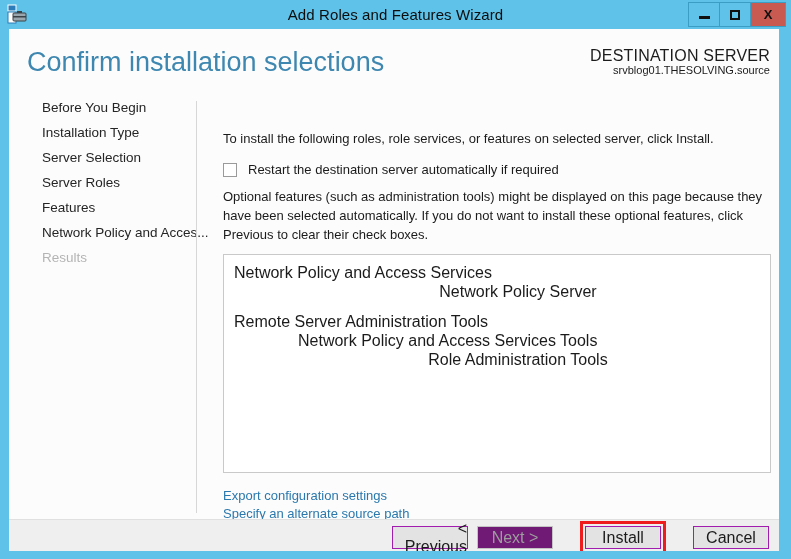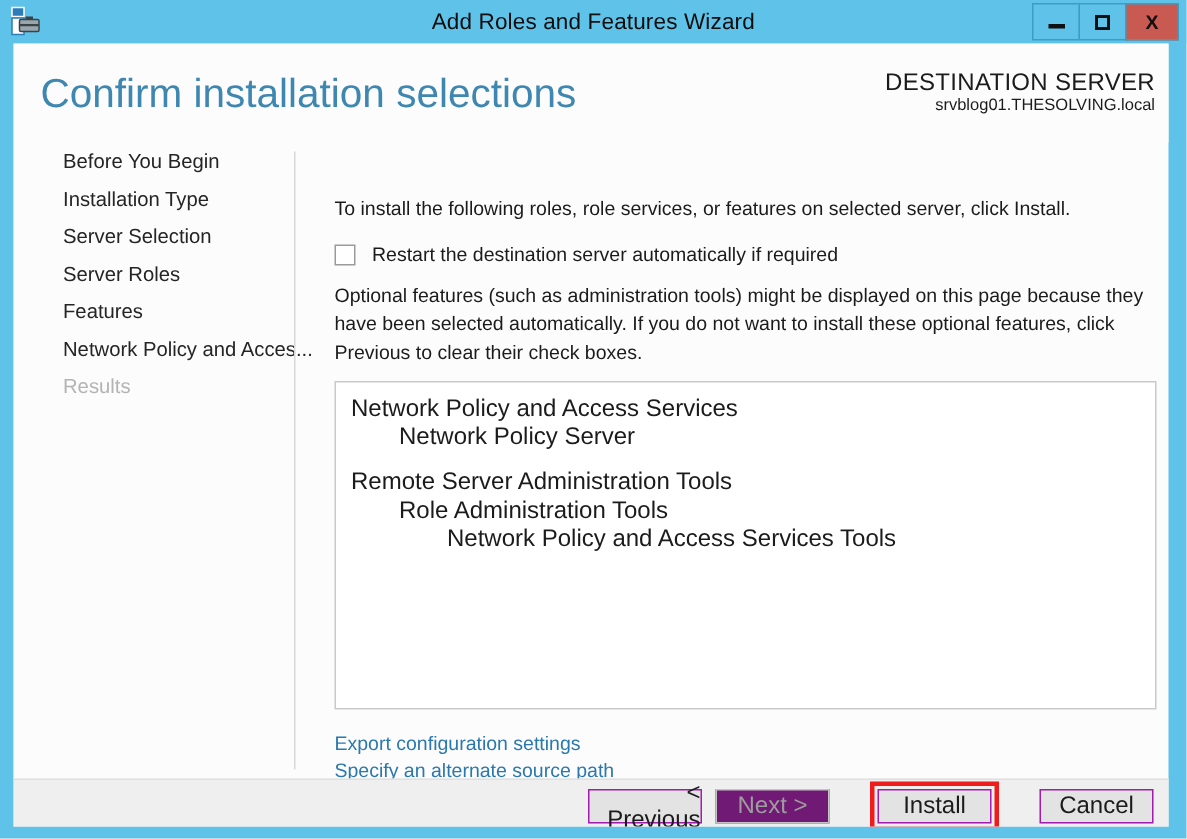--- a/index.html
+++ b/index.html
@@ -227,21 +227,21 @@
     padding: 8px 0 0 0;
     overflow: hidden;
   }
   .tree-row {
     font-size: 16px;
     color: #1b1b1b;
     line-height: 19px;
     white-space: nowrap;
   }
   .tree-row.lvl0 { padding-left: 10px; }
-  .tree-row.lvl1 { padding-left: 42px; }
+  .tree-row.lvl1 { padding-left: 42px; text-align: center; }
   .tree-row.lvl2 { padding-left: 74px; }
   .tree-row.gap  { height: 11px; }
   .links {
     position: absolute;
     left: 26px;
     top: 392px;
   }
   .link {
     display: block;
     font-size: 13px;
@@ -335,21 +335,21 @@
       <div class="win-btn close">X</div>
     </div>
   </div>
 
   <div class="frame">
 
     <div class="header">
       <div class="page-title">Confirm installation selections</div>
       <div class="dest-block">
         <div class="dest-label">DESTINATION SERVER</div>
-        <div class="dest-server">srvblog01.THESOLVING.local</div>
+        <div class="dest-server">srvblog01.THESOLVING.source</div>
       </div>
     </div>
 
     <div class="sidebar">
       <div class="nav-item">Before You Begin</div>
       <div class="nav-item">Installation Type</div>
       <div class="nav-item">Server Selection</div>
       <div class="nav-item">Server Roles</div>
       <div class="nav-item">Features</div>
       <div class="nav-item">Network Policy and Acces...</div>
@@ -366,22 +366,22 @@
         <div class="check-label">Restart the destination server automatically if required</div>
       </div>
 
       <div class="optional-text">Optional features (such as administration tools) might be displayed on this page because they have been selected automatically. If you do not want to install these optional features, click Previous to clear their check boxes.</div>
 
       <div class="listbox">
         <div class="tree-row lvl0">Network Policy and Access Services</div>
         <div class="tree-row lvl1">Network Policy Server</div>
         <div class="tree-row gap"></div>
         <div class="tree-row lvl0">Remote Server Administration Tools</div>
+        <div class="tree-row lvl2">Network Policy and Access Services Tools</div>
         <div class="tree-row lvl1">Role Administration Tools</div>
-        <div class="tree-row lvl2">Network Policy and Access Services Tools</div>
       </div>
 
       <div class="links">
         <a class="link">Export configuration settings</a>
         <a class="link">Specify an alternate source path</a>
       </div>
 
     </div>
 
     <div class="footer">

